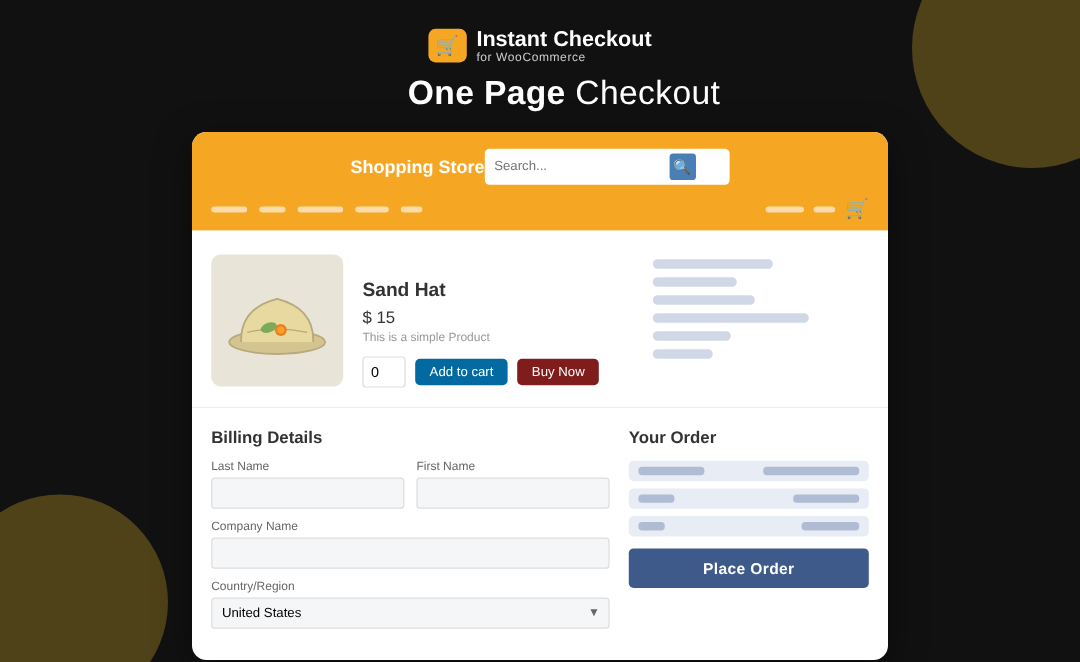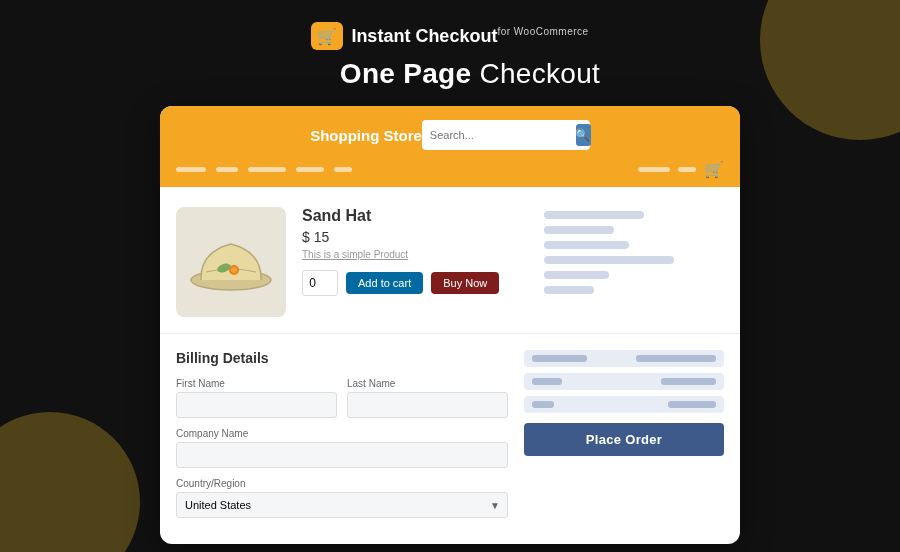--- a/index.html
+++ b/index.html
@@ -63,21 +63,21 @@
       position: relative;
     }
 
     .logo-icon::before {
       content: '🛒';
       font-size: 16px;
     }
 
     .logo-text-area {
       display: flex;
-      flex-direction: row;
+      flex-direction: column;
       align-items: flex-start;
     }
 
     .logo-brand {
       font-size: 18px;
       font-weight: 700;
       color: #fff;
     }
 
     .logo-sub {
@@ -129,21 +129,21 @@
       font-weight: 700;
     }
 
     .search-bar {
       display: flex;
       align-items: center;
       background: #fff;
       border-radius: 4px;
       padding: 4px 8px;
       gap: 6px;
-      width: 168px;
+      width: 204px;
     }
 
     .search-bar input {
       border: none;
       outline: none;
       font-size: 11px;
       width: 140px;
       color: #999;
     }
 
@@ -216,40 +216,40 @@
       overflow: hidden;
     }
 
     .hat-svg {
       width: 90px;
       height: 80px;
     }
 
     .product-info {
       flex: 1;
+      margin-top: 22px;
     }
 
     .product-name {
       font-size: 16px;
       font-weight: 600;
       color: #333;
       margin-bottom: 4px;
     }
 
     .product-price {
       font-size: 14px;
       color: #333;
       margin-bottom: 4px;
     }
 
     .product-desc {
       font-size: 10px;
       color: #999;
       margin-bottom: 10px;
-      text-decoration: underline;
     }
 
     .product-actions {
       display: flex;
       align-items: center;
       gap: 8px;
     }
 
     .qty-input {
       width: 36px;
@@ -498,25 +498,25 @@
     </div>
   </div>
 
   <div class="two-col">
 
     <div class="billing-col">
       <div class="section-title">Billing Details</div>
 
       <div class="form-row">
         <div class="form-field">
-          <label class="form-label">First Name</label>
+          <label class="form-label">Last Name</label>
           <input type="text" class="form-input" style="">
         </div>
         <div class="form-field">
-          <label class="form-label">Last Name</label>
+          <label class="form-label">First Name</label>
           <input type="text" class="form-input" style="">
         </div>
       </div>
 
       <div class="form-field">
         <label class="form-label">Company Name</label>
         <input type="text" class="form-input" style="width: 100%;">
       </div>
 
       <div class="form-field">
@@ -524,20 +524,21 @@
         <div class="select-wrapper">
           <select class="form-select">
             <option>United States</option>
           </select>
           <span class="select-arrow">▼</span>
         </div>
       </div>
     </div>
 
     <div class="order-col">
+      <div class="section-title">Your Order</div>
 
       <div class="order-items">
         <div class="order-row">
           <div class="order-ph-left" style="width:55px"></div>
           <div class="order-ph-right" style="width:80px"></div>
         </div>
         <div class="order-row">
           <div class="order-ph-left" style="width:30px"></div>
           <div class="order-ph-right" style="width:55px"></div>
         </div>

